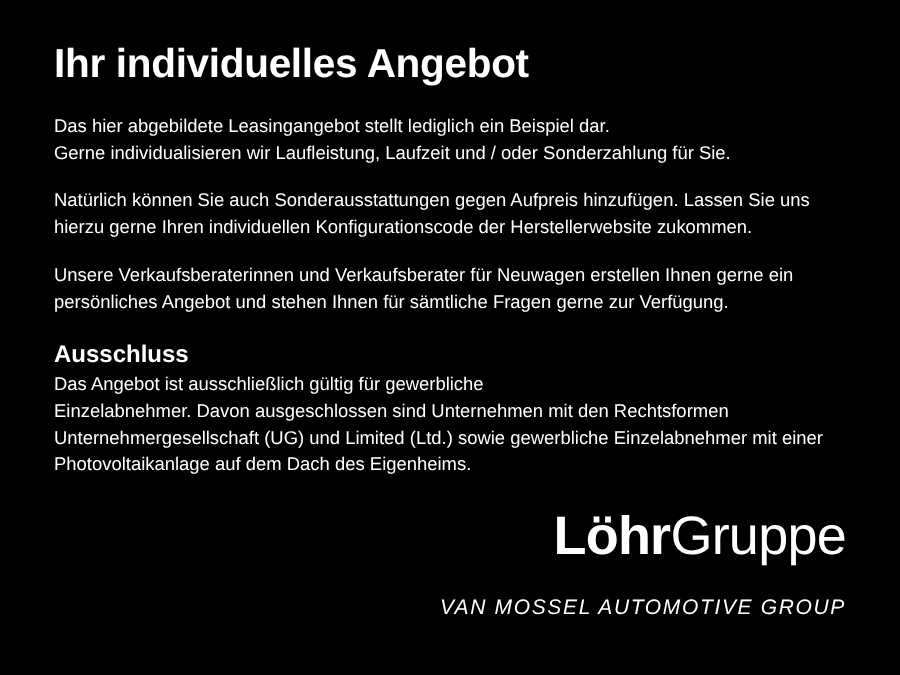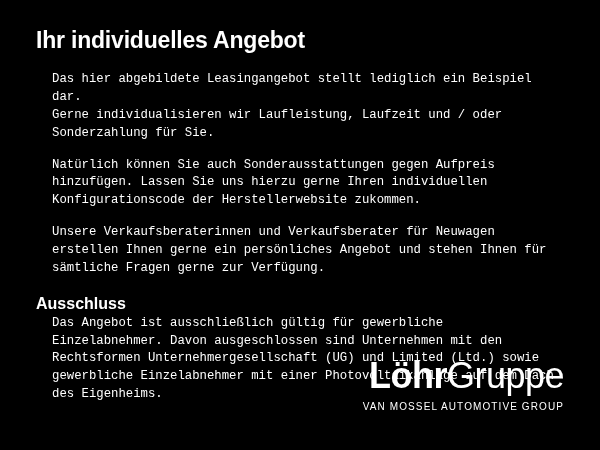--- a/index.html
+++ b/index.html
@@ -16,32 +16,31 @@
   }
   .page {
     position: relative;
     width: 600px;
     height: 450px;
     background: #000000;
     box-sizing: border-box;
     padding: 28px 36px 0 36px;
   }
   .headline {
-    font-size: 23px;
+    font-size: 27px;
     font-weight: bold;
     letter-spacing: -0.2px;
     margin: 0 0 18px 0;
     line-height: 1.1;
   }
   .para {
     font-size: 12.3px;
     line-height: 1.45;
-    margin: 0 0 14px 16px;
+    margin: 0 0 14px 0;
     max-width: 530px;
-    font-family: Liberation Mono, monospace;
   }
   .para.tight {
     margin-bottom: 0;
   }
   .subhead {
     font-size: 16px;
     font-weight: bold;
     line-height: 1.45;
     margin: 0;
   }
@@ -57,24 +56,25 @@
     letter-spacing: -0.5px;
     white-space: nowrap;
   }
   .logo-bold {
     font-weight: bold;
   }
   .logo-light {
     font-weight: normal;
   }
   .logo-sub {
-    font-size: 10px;
+    font-size: 14px;
     letter-spacing: 1.1px;
-    margin-top: 7px;
+    margin-top: 21px;
     white-space: nowrap;
+    font-style: italic;
   }
 </style>
 </head>
 <body>
 
 <div class="page">
 
   <h1 class="headline">Ihr individuelles Angebot</h1>
 
   <p class="para">Das hier abgebildete Leasingangebot stellt lediglich ein Beispiel dar.<br>Gerne individualisieren wir Laufleistung, Laufzeit und / oder Sonderzahlung für Sie.</p>

